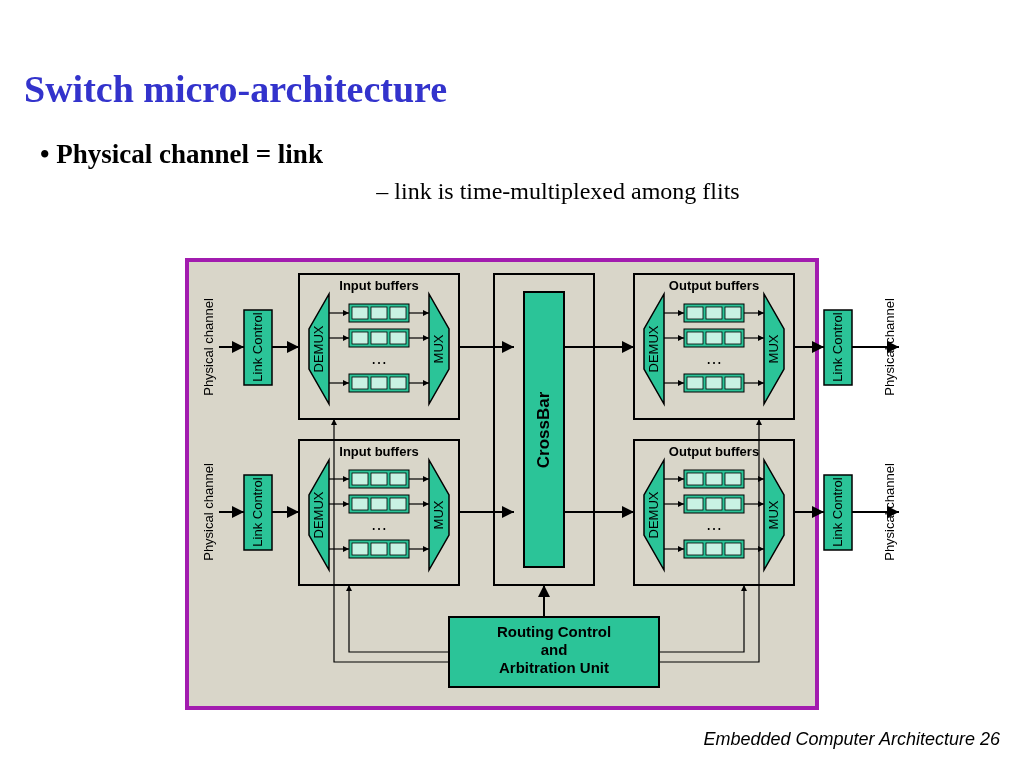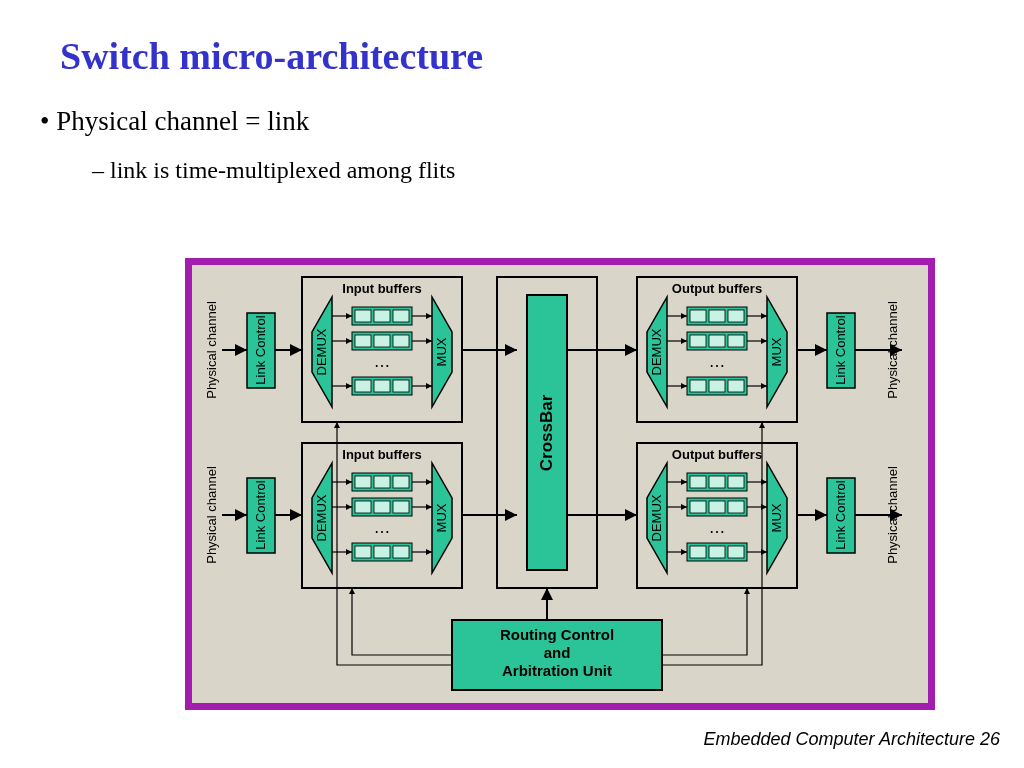--- a/index.html
+++ b/index.html
@@ -8,43 +8,45 @@
     height: 768px;
     background: #fff;
     font-family: "Times New Roman", Times, serif;
     position: relative;
     overflow: hidden;
   }
   .title {
     color: #3333cc;
     font-size: 38px;
     font-weight: bold;
-    padding: 34px 0 0 60px;
+    padding: 34px 0 0 24px;
+    margin-top: 33px;
   }
   .bullets {
     padding: 28px 0 0 40px;
     font-size: 27px;
     color: #000;
   }
-  .bullets .b1 { margin-bottom: 8px; }
+  .bullets .b1 { margin-bottom: 8px; font-weight: bold; }
   .bullets .b1::before { content: "• "; }
   .bullets .sub {
     font-size: 24px;
     padding-left: 52px;
-    margin-top: 20px;
+    margin-top: 8px;
+    text-align: center;
   }
   .bullets .sub::before { content: "– "; }
   .diagram-area {
     position: absolute;
     left: 185px;
     top: 258px;
-    width: 750px;
+    width: 634px;
     height: 452px;
     background: #d9d6c9;
-    border: 7px solid #a21caf;
+    border: 4px solid #a21caf;
   }
   .footer {
     position: absolute;
     right: 24px;
     bottom: 18px;
     font-family: Arial, sans-serif;
     font-size: 18px;
     font-style: italic;
     color: #000;
   }

